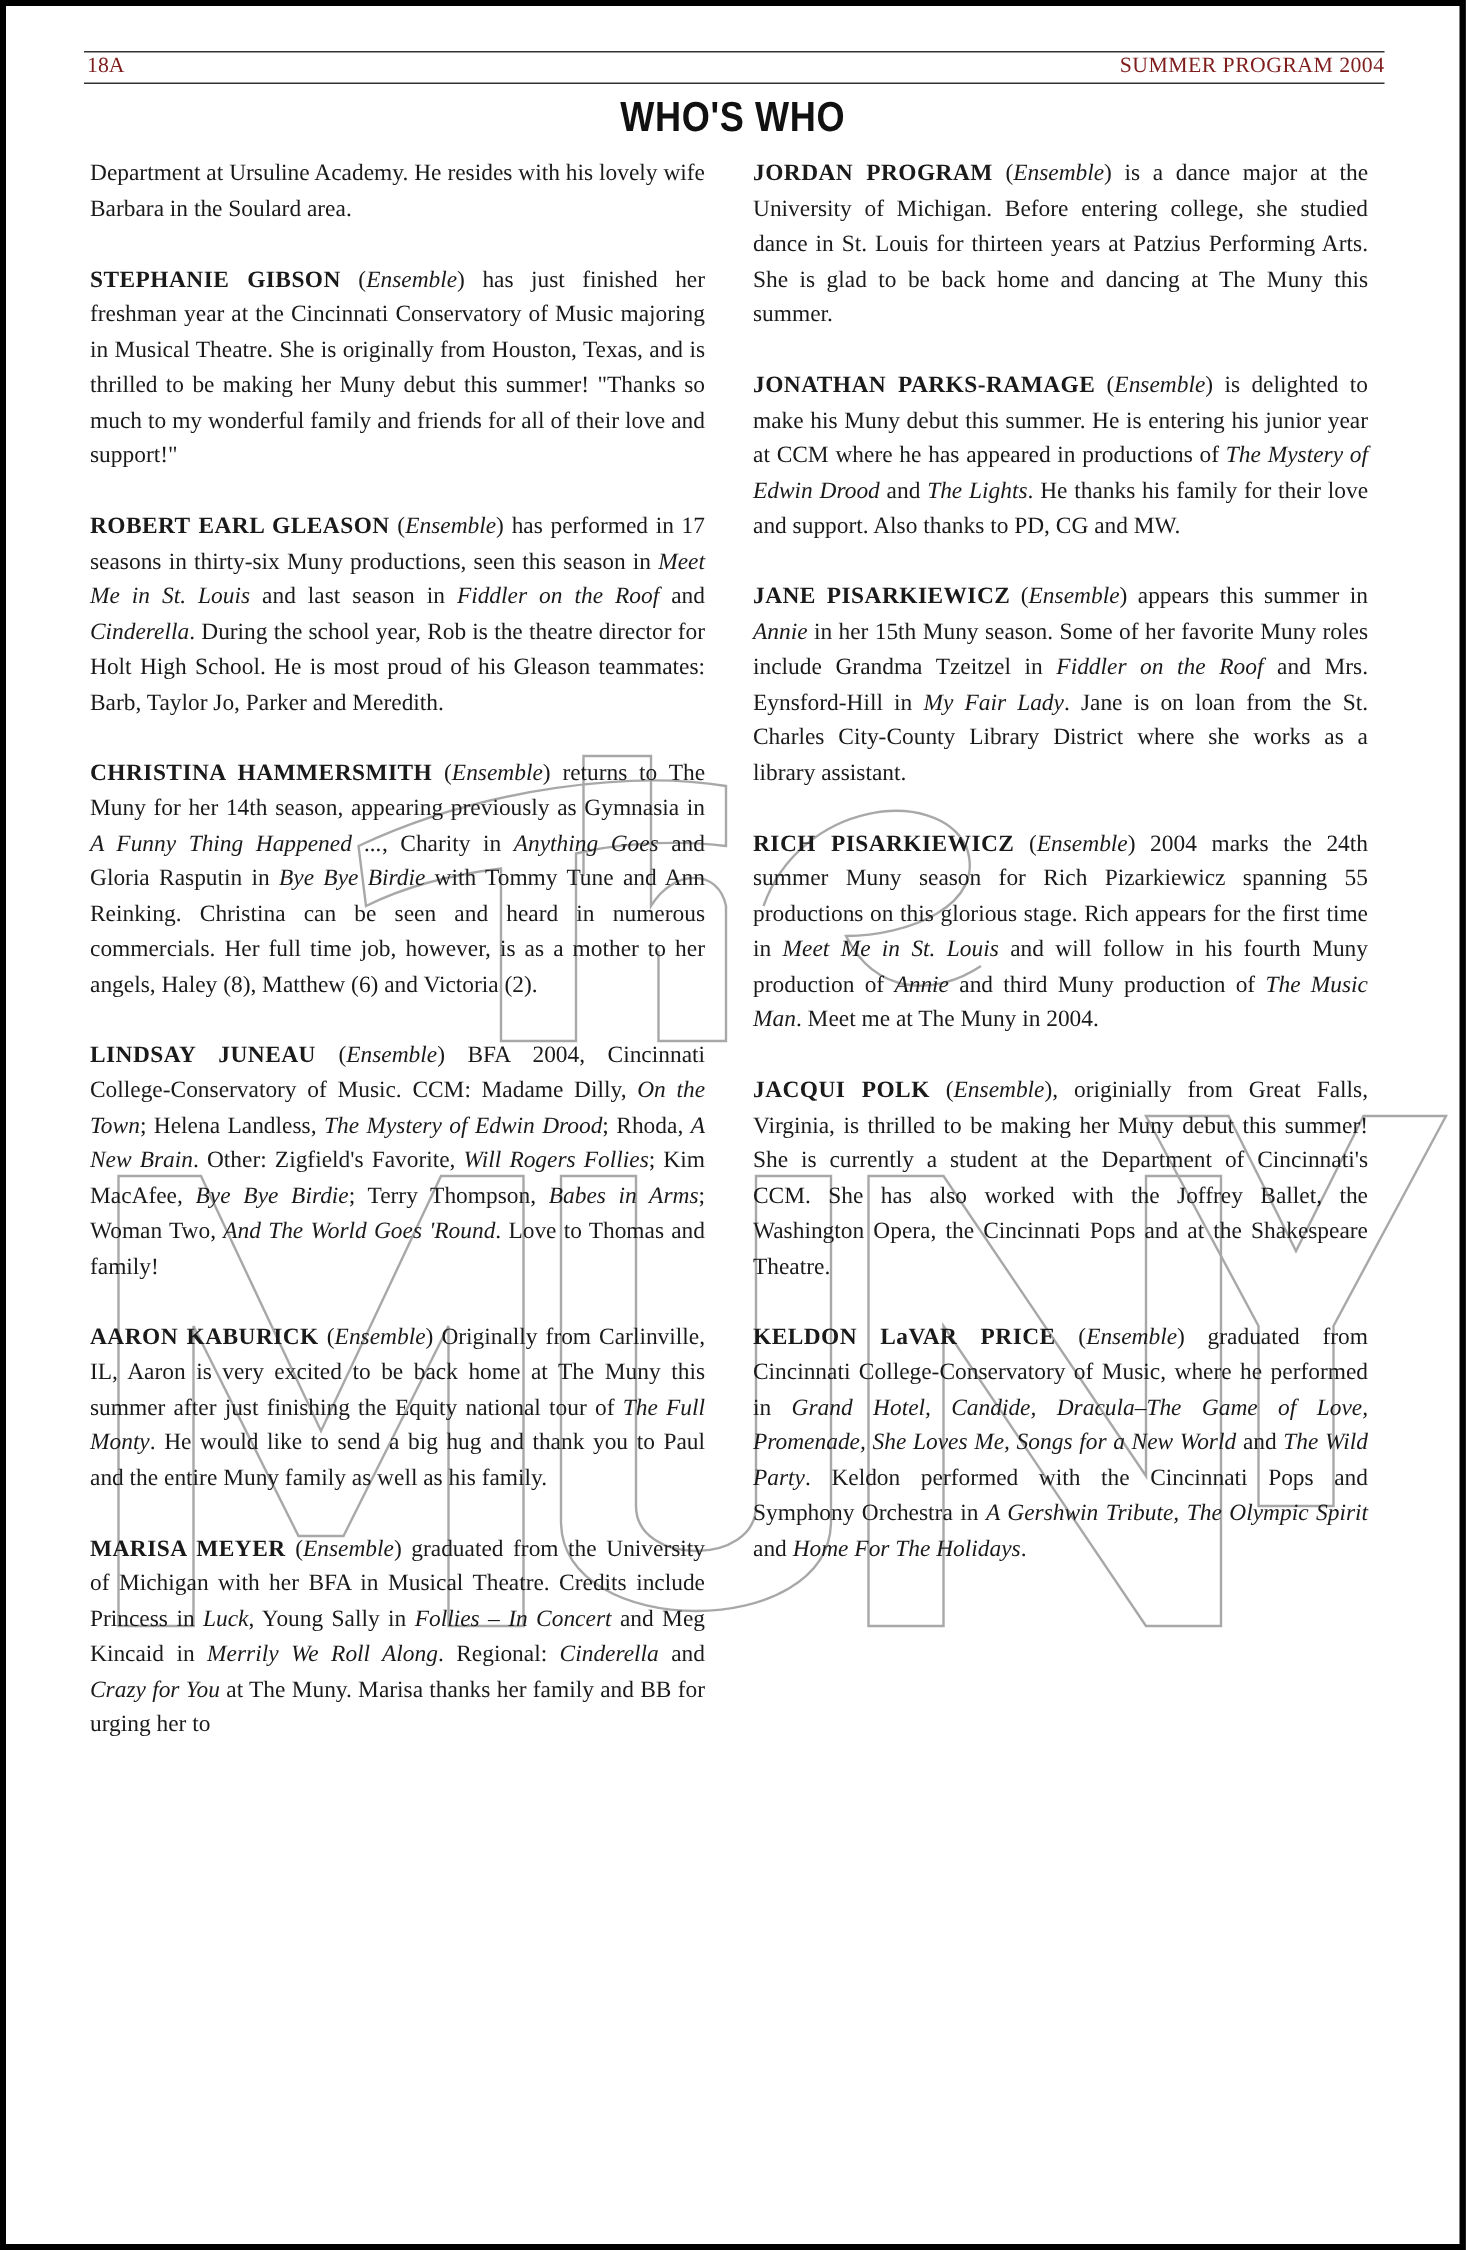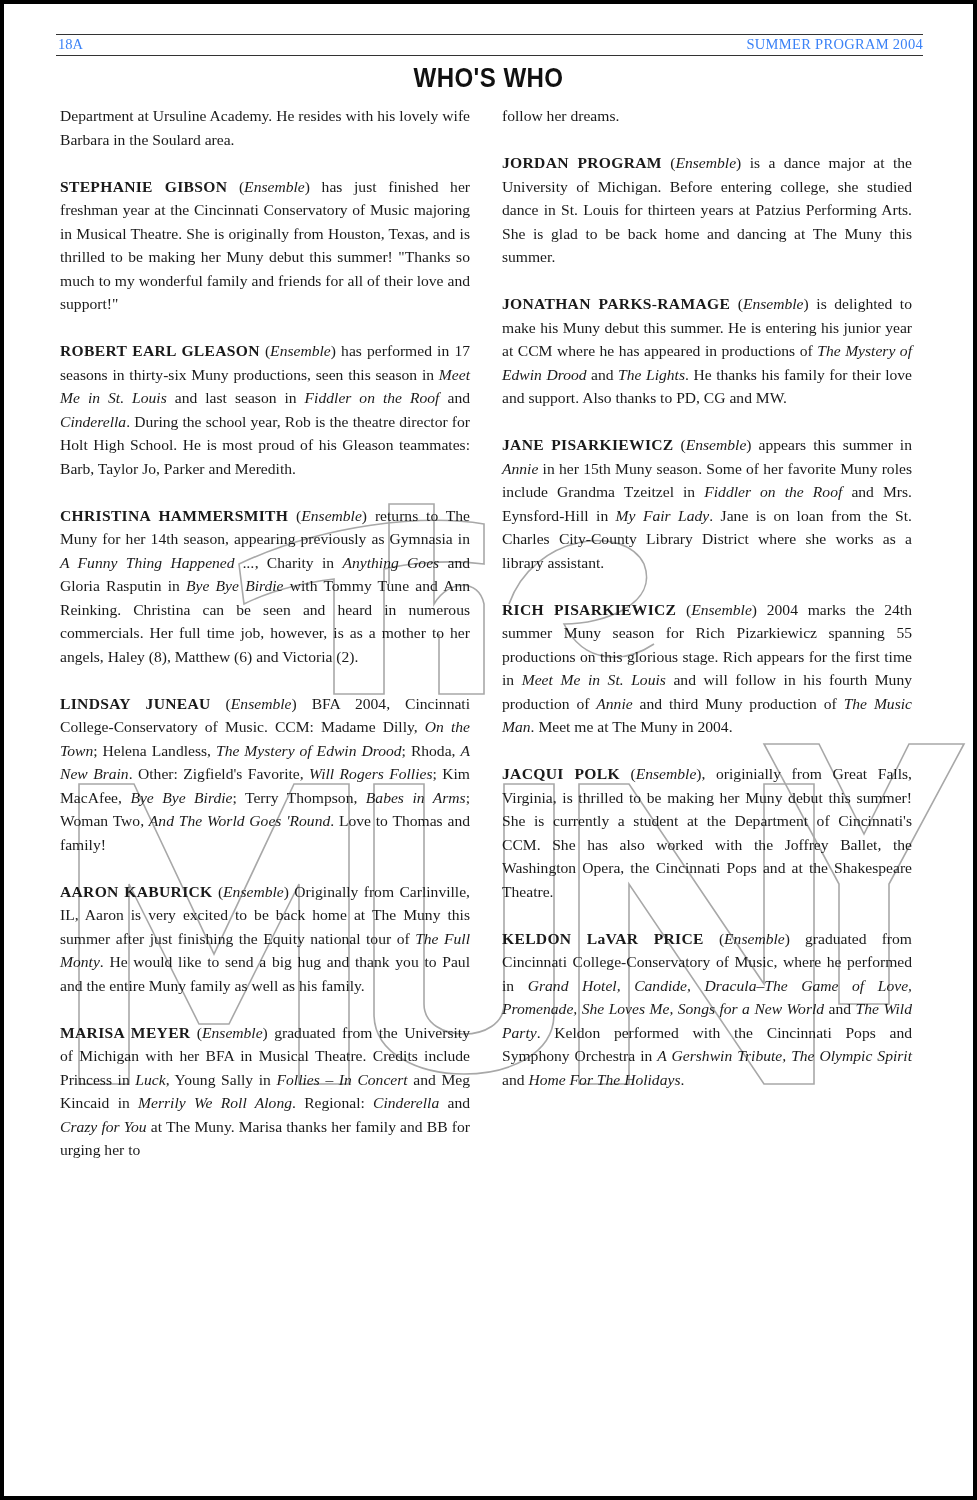--- a/index.html
+++ b/index.html
@@ -9,21 +9,21 @@
     background: #000; box-sizing: border-box;
   }
   .page {
     position: absolute; left: 4px; top: 4px; width: 969px; height: 1492px;
     background: #fff; overflow: hidden;
   }
   .header {
     position: absolute; left: 52px; top: 30px; width: 867px;
     border-top: 1.5px solid #333; border-bottom: 1.5px solid #333;
     height: 20px;
-    font-family: "Liberation Serif", serif; font-size: 14.5px; color: #3b82f6;
+    font-family: "Liberation Serif", serif; font-size: 14.5px; color: #7f1d1d;
   }
   .header .pg { position: absolute; left: 2px; top: 1px; }
   .header .prog { position: absolute; right: 0; top: 1px; letter-spacing: 0.3px; }
   .title {
     position: absolute; left: 0; width: 969px; top: 58px; text-align: center;
     font-family: "Liberation Sans", sans-serif; font-size: 28px; font-weight: bold;
     color: #111; letter-spacing: 0.5px; transform: scaleX(0.86);
   }
   .watermark { position: absolute; left: 0; top: 0; width: 969px; height: 1492px; pointer-events: none; }
   .col {
@@ -68,21 +68,20 @@
     <div class="col left" id="leftCol">
         <p class="para"><span>Department at Ursuline Academy. He resides with his lovely wife Barbara in the Soulard area.</span></p>
         <p class="para"><span class="name">STEPHANIE GIBSON</span> (<span class="role">Ensemble</span>)<span> has just finished her freshman year at the Cincinnati Conservatory of Music majoring in Musical Theatre. She is originally from Houston, Texas, and is thrilled to be making her Muny debut this summer! "Thanks so much to my wonderful family and friends for all of their love and support!"</span></p>
         <p class="para"><span class="name">ROBERT EARL GLEASON</span> (<span class="role">Ensemble</span>)<span> has performed in 17 seasons in thirty-six Muny productions, seen this season in </span><i>Meet Me in St. Louis</i><span> and last season in </span><i>Fiddler on the Roof</i><span> and </span><i>Cinderella</i><span>. During the school year, Rob is the theatre director for Holt High School. He is most proud of his Gleason teammates: Barb, Taylor Jo, Parker and Meredith.</span></p>
         <p class="para"><span class="name">CHRISTINA HAMMERSMITH</span> (<span class="role">Ensemble</span>)<span> returns to The Muny for her 14th season, appearing previously as Gymnasia in </span><i>A Funny Thing Happened ...</i><span>, Charity in </span><i>Anything Goes</i><span> and Gloria Rasputin in </span><i>Bye Bye Birdie</i><span> with Tommy Tune and Ann Reinking. Christina can be seen and heard in numerous commercials. Her full time job, however, is as a mother to her angels, Haley (8), Matthew (6) and Victoria (2).</span></p>
         <p class="para"><span class="name">LINDSAY JUNEAU</span> (<span class="role">Ensemble</span>)<span> BFA 2004, Cincinnati College-Conservatory of Music. CCM: Madame Dilly, </span><i>On the Town</i><span>; Helena Landless, </span><i>The Mystery of Edwin Drood</i><span>; Rhoda, </span><i>A New Brain</i><span>.  Other: Zigfield's Favorite, </span><i>Will Rogers Follies</i><span>; Kim MacAfee, </span><i>Bye Bye Birdie</i><span>; Terry Thompson, </span><i>Babes in Arms</i><span>; Woman Two, </span><i>And The World Goes 'Round</i><span>. Love to Thomas and family!</span></p>
         <p class="para"><span class="name">AARON KABURICK</span> (<span class="role">Ensemble</span>)<span> Originally from Carlinville, IL, Aaron is very excited to be back home at The Muny this summer after just finishing the Equity national tour of </span><i>The Full Monty</i><span>. He would like to send a big hug and thank you to Paul and the entire Muny family as well as his family.</span></p>
         <p class="para"><span class="name">MARISA MEYER</span> (<span class="role">Ensemble</span>)<span> graduated from the University of Michigan with her BFA in Musical Theatre. Credits include Princess in </span><i>Luck</i><span>, Young Sally in </span><i>Follies – In Concert</i><span> and Meg Kincaid in </span><i>Merrily We Roll Along</i><span>. Regional: </span><i>Cinderella</i><span> and </span><i>Crazy for You</i><span> at The Muny. Marisa thanks her family and BB for urging her to</span></p>
       </div>
     <div class="col right" id="rightCol">
-        <p class="para"><span>follow her dreams.</span></p>
         <p class="para"><span class="name">JORDAN PROGRAM</span> (<span class="role">Ensemble</span>)<span> is a dance major at the University of Michigan. Before entering college, she studied dance in St. Louis for thirteen years at Patzius Performing Arts. She is glad to be back home and dancing at The Muny this summer.</span></p>
         <p class="para"><span class="name">JONATHAN PARKS-RAMAGE</span> (<span class="role">Ensemble</span>)<span> is delighted to make his Muny debut this summer. He is entering his junior year at CCM where he has appeared in productions of </span><i>The Mystery of Edwin Drood</i><span> and </span><i>The Lights</i><span>. He thanks his family for their love and support. Also thanks to PD, CG and MW.</span></p>
         <p class="para"><span class="name">JANE PISARKIEWICZ</span> (<span class="role">Ensemble</span>)<span> appears this summer in </span><i>Annie</i><span> in her 15th Muny season. Some of her favorite Muny roles include Grandma Tzeitzel in </span><i>Fiddler on the Roof</i><span> and Mrs. Eynsford-Hill in </span><i>My Fair Lady</i><span>. Jane is on loan from the St. Charles City-County Library District where she works as a library assistant.</span></p>
         <p class="para"><span class="name">RICH PISARKIEWICZ</span> (<span class="role">Ensemble</span>)<span> 2004 marks the 24th summer Muny season for Rich Pizarkiewicz spanning 55 productions on this glorious stage. Rich appears for the first time in </span><i>Meet Me in St. Louis</i><span> and will follow in his fourth Muny production of </span><i>Annie</i><span> and third Muny production of </span><i>The Music Man</i><span>. Meet me at The Muny in 2004.</span></p>
         <p class="para"><span class="name">JACQUI POLK</span> (<span class="role">Ensemble</span>),<span> originially from Great Falls, Virginia, is thrilled to be making her Muny debut this summer! She is currently a student at the Department of Cincinnati's CCM. She has also worked with the Joffrey Ballet, the Washington Opera, the Cincinnati Pops and at the Shakespeare Theatre.</span></p>
         <p class="para"><span class="name">KELDON LaVAR PRICE</span> (<span class="role">Ensemble</span>)<span> graduated from Cincinnati College-Conservatory of Music, where he performed in </span><i>Grand Hotel, Candide, Dracula–The Game of Love, Promenade, She Loves Me, Songs for a New World</i><span> and </span><i>The Wild Party</i><span>. Keldon performed with the Cincinnati Pops and Symphony Orchestra in </span><i>A Gershwin Tribute, The Olympic Spirit</i><span> and </span><i>Home For The Holidays</i><span>.</span></p>
       </div>
 
   </div>
 </div>

